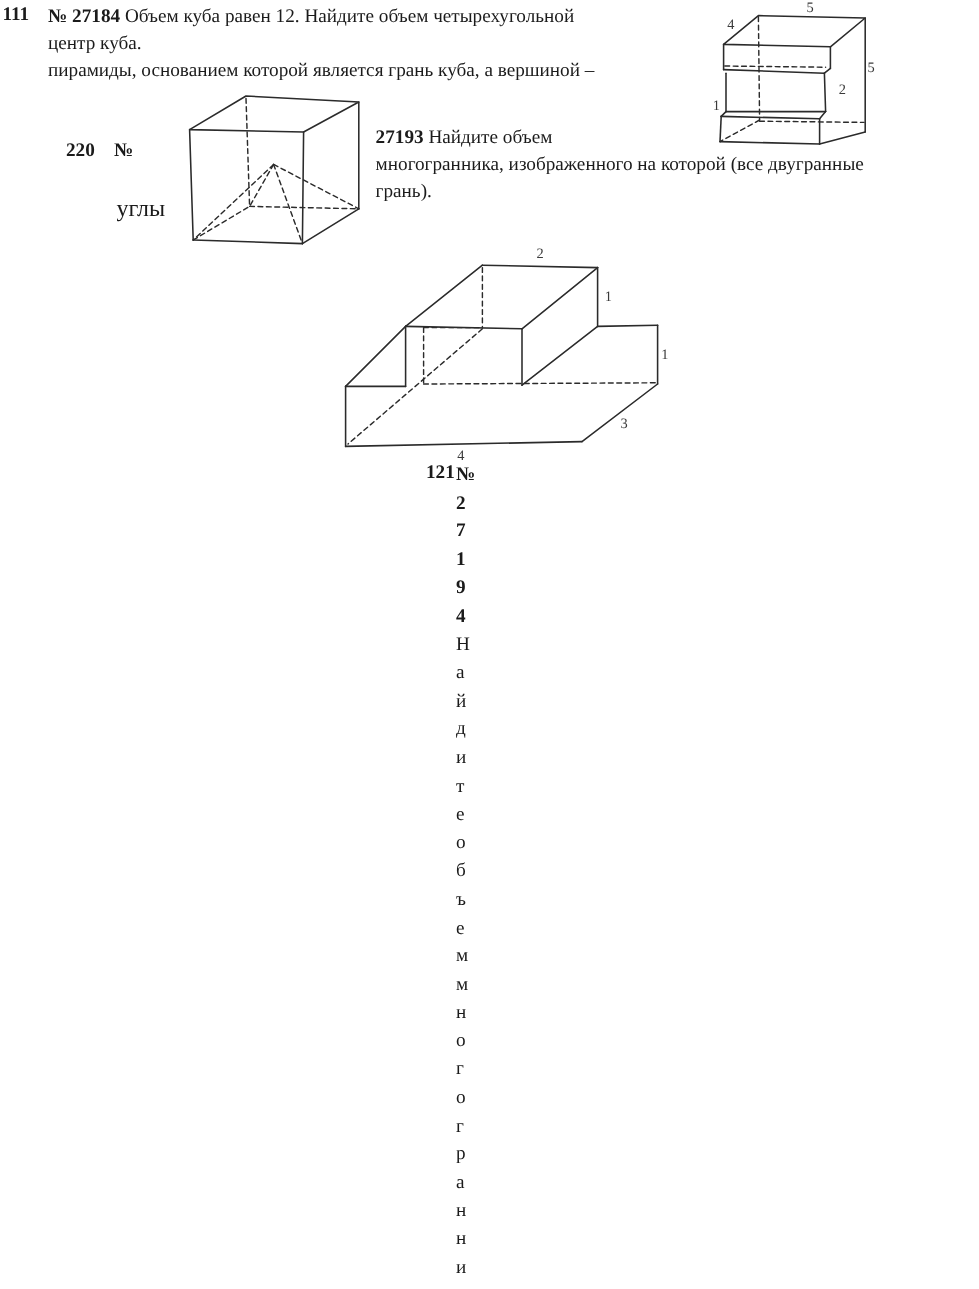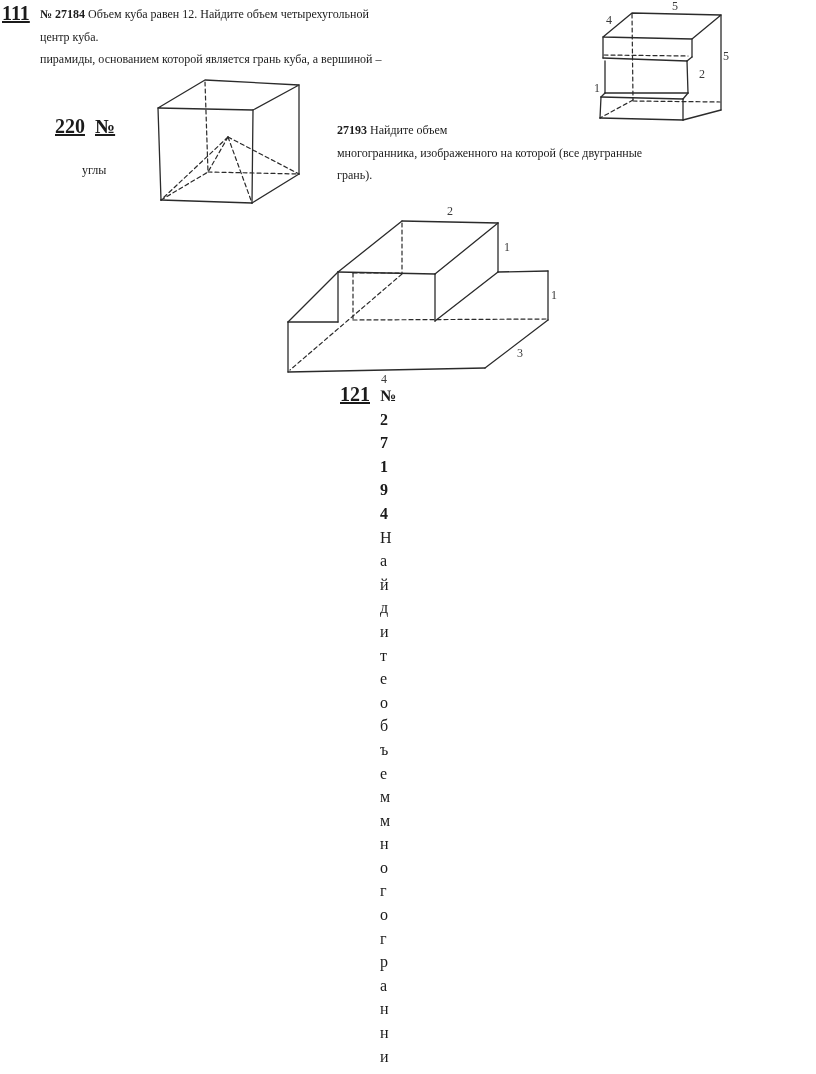--- a/index.html
+++ b/index.html
@@ -5,22 +5,22 @@
   html,body{margin:0;padding:0;background:#ffffff;}
   .page{
     position:relative;
     width:816px;height:1074px;
     background:#ffffff;
     font-family:"Liberation Serif","DejaVu Serif",serif;
     color:#1b1b1b;
     overflow:hidden;
   }
   .abs{position:absolute;}
-  .rownum{font-weight:bold;font-size:20px;line-height:20px;text-decoration:underline;}
-  .textblock{font-size:12px;}
+  .rownum{font-weight:bold;font-size:16px;line-height:20px;}
+  .textblock{font-size:16px;}
   .tline{white-space:pre;line-height:22.5px;}
   .b{font-weight:bold;}
   .vcol{width:20px;}
   .vrow{height:23.6px;font-size:16px;line-height:23.6px;white-space:pre;}
   .vrow.bold{font-weight:bold;}
   svg.fig{display:block;}
   svg.fig path, svg.fig line{stroke:#2b2b2b;stroke-width:1.3;fill:none;stroke-linecap:round;stroke-linejoin:round;}
   svg.fig .dash{stroke-dasharray:4 3;stroke-width:1.2;}
   svg.fig text{font-family:"Liberation Serif","DejaVu Serif",serif;font-size:12px;fill:#3a3a3a;stroke:none;}
 </style>
@@ -63,42 +63,42 @@
 
     <text x="13" y="24">4</text>
     <text x="79" y="10">5</text>
     <text x="130" y="60">5</text>
     <text x="106" y="78">2</text>
     <text x="1" y="92">1</text>
   </svg>
 
   <div class="abs rownum" style="left:55px;top:116px;">220</div>
   <div class="abs rownum" style="left:95px;top:116px;">№</div>
-  <div class="abs" style="left:82px;top:163px;font-size:12px;">углы</div>
+  <div class="abs" style="left:97px;top:163px;font-size:20px;">углы</div>
 
   <svg class="fig abs" style="left:155px;top:75px;" width="150" height="135" viewBox="0 0 150 135">
 
     <path d="M3,33 L50,5 L144,10 L98,35 Z"></path>
     <path d="M3,33 L6,125"></path>
     <path d="M6,125 L97,128"></path>
     <path d="M98,35 L97,128"></path>
     <path d="M144,10 L144,99"></path>
     <path d="M97,128 L144,99"></path>
 
     <path class="dash" d="M50,7 L53,97"></path>
     <path class="dash" d="M6,125 L53,97"></path>
     <path class="dash" d="M53,97 L144,99"></path>
 
     <path class="dash" d="M73,62 L6,125"></path>
     <path class="dash" d="M73,62 L97,128"></path>
     <path class="dash" d="M73,62 L144,99"></path>
     <path class="dash" d="M73,62 L53,97"></path>
   </svg>
 
-  <div class="abs textblock" style="left:313px;top:119px;margin-left:24px;">
+  <div class="abs textblock" style="left:313px;top:104px;">
     <div class="tline"><span class="b">27193</span><span> Найдите объем</span></div>
     <div class="tline">многогранника, изображенного на которой (все двугранные</div>
     <div class="tline">грань).</div>
   </div>
 
   <svg class="fig abs" style="left:285px;top:205px;" width="290" height="182" viewBox="0 0 290 182">
 
     <path d="M117,16 L213,18"></path>
     <path d="M117,16 L53,67"></path>
     <path d="M213,18 L150,69"></path>
@@ -121,21 +121,21 @@
     <path class="dash" d="M68,115 L263,114"></path>
     <path class="dash" d="M117,69 L5,165"></path>
 
     <text x="162" y="10">2</text>
     <text x="219" y="46">1</text>
     <text x="266" y="94">1</text>
     <text x="232" y="152">3</text>
     <text x="96" y="178">4</text>
   </svg>
 
-  <div class="abs rownum" style="left:340px;top:384px;text-align:center;">121</div>
+  <div class="abs rownum" style="left:355px;top:384px;text-align:center;">121</div>
 
   <div class="abs vcol" style="left:380px;top:384px;">
       <div class="vrow bold">№</div>
       <div class="vrow bold">2</div>
       <div class="vrow bold">7</div>
       <div class="vrow bold">1</div>
       <div class="vrow bold">9</div>
       <div class="vrow bold">4</div>
       <div class="vrow">Н</div>
       <div class="vrow">а</div>

